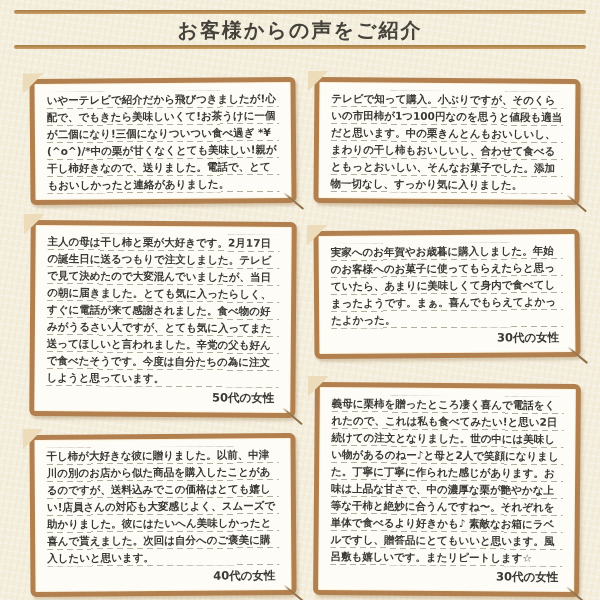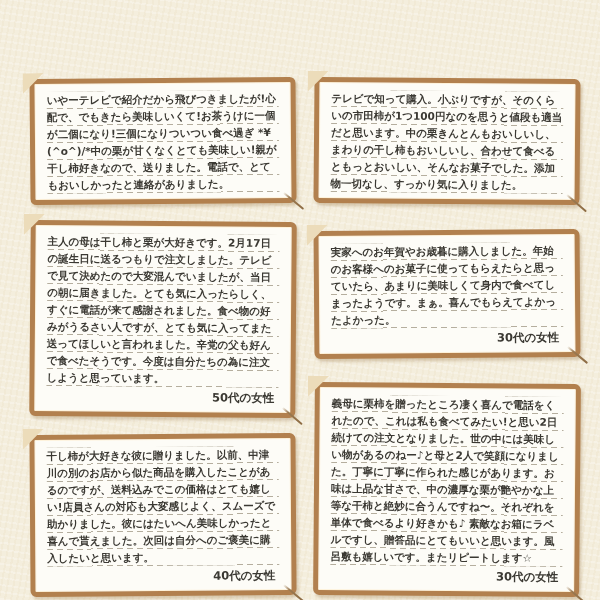--- a/index.html
+++ b/index.html
@@ -89,20 +89,25 @@
     background: linear-gradient(to right, rgba(155,121,80,0), #9b7950 30%, #8d6c44);
     transform: rotate(40deg);
     border-radius: 1px;
   }
 </style>
 </head>
 <body>
 
 <div class="page">
 
+  <div class="header">
+    <div class="h-rule top"></div>
+    <h1 class="page-title">お客様からの声をご紹介</h1>
+    <div class="h-rule bottom"></div>
+  </div>
 
   <div class="board">
     <div class="col" id="col-left">
         <div class="card" style="transform: rotate(-0.5deg);">
     <span class="fold"></span>
     <span class="crease"></span>
     <p class="card-text">いやーテレビで紹介だから飛びつきましたが!心配で、でもきたら美味しいくて!お茶うけに一個が二個になり!三個になりついつい食べ過ぎ *¥(^o^)/*中の栗が甘くなくとても美味しい!親が干し柿好きなので、送りました。電話で、とてもおいしかったと連絡がありました。</p>
 
   </div>
         <div class="card" style="transform: rotate(0.45deg);">

